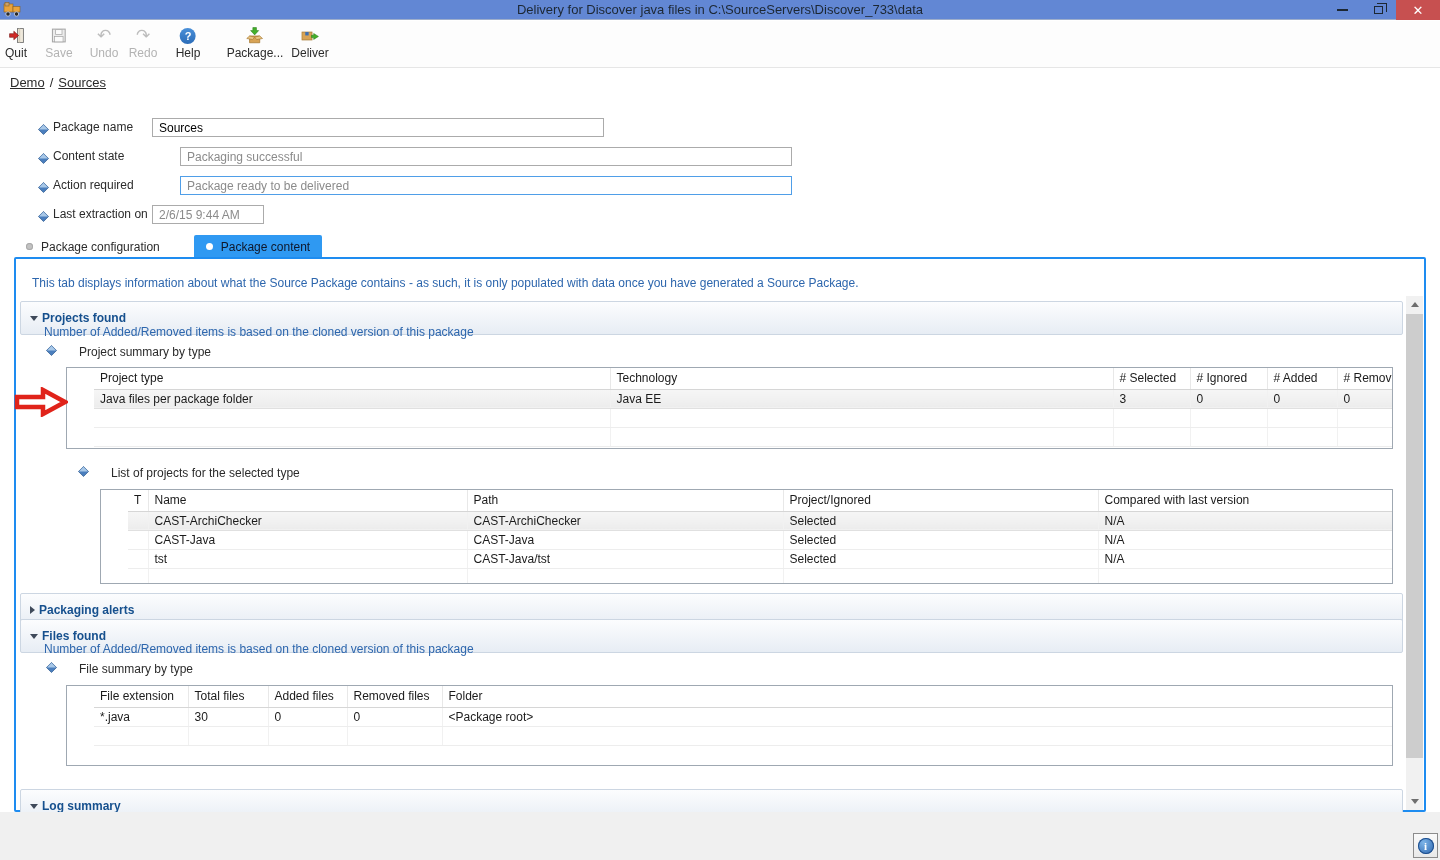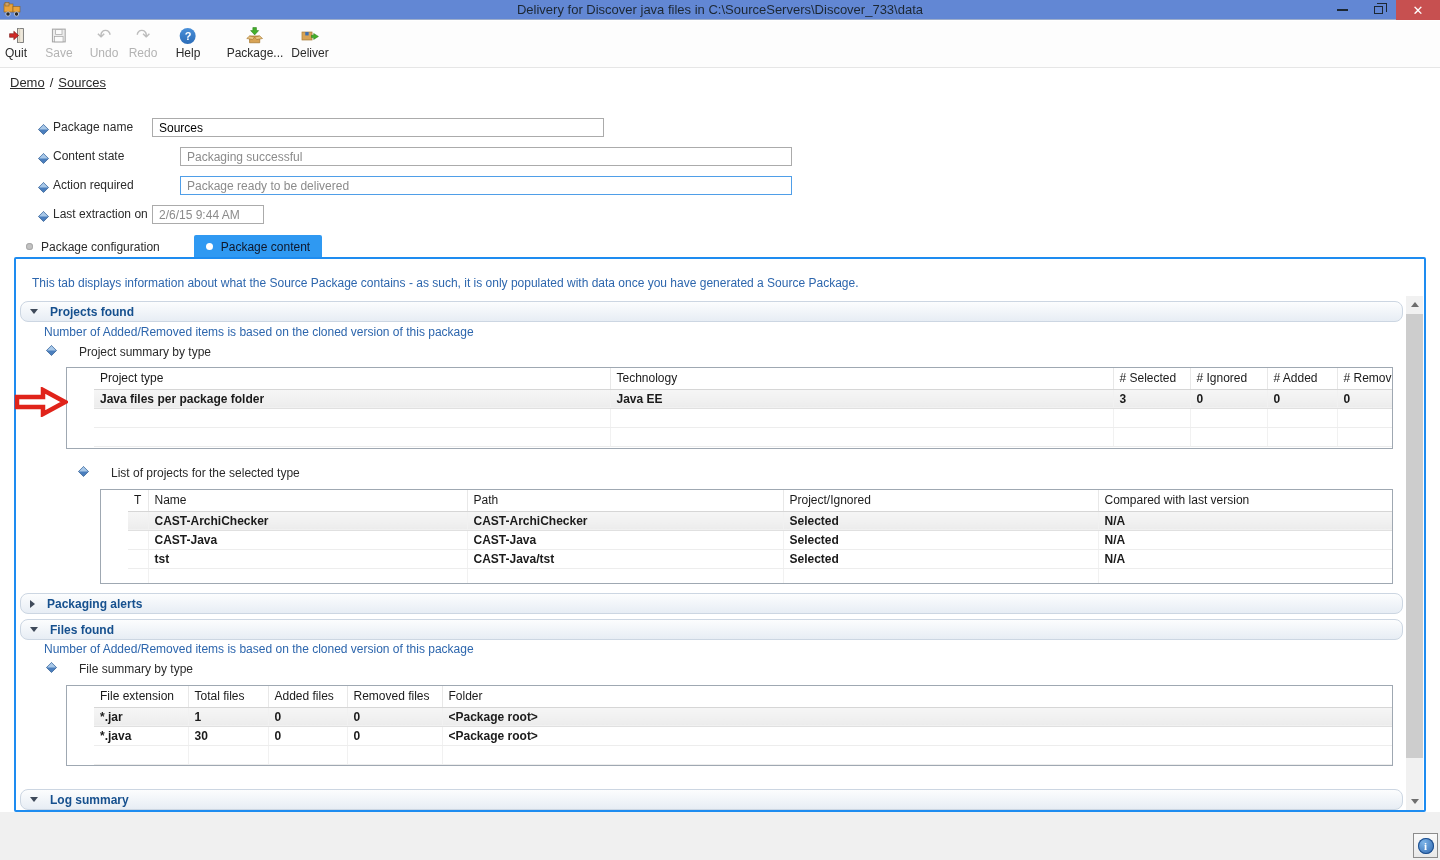--- a/index.html
+++ b/index.html
@@ -49,37 +49,37 @@
   .tab .bullet { width:7px; height:7px; border-radius:50%; }
   .tab.inactive { color:#2b2b2b; }
   .tab.inactive .bullet { background:#c2c2c2; box-shadow: inset 0 0 0 1px #a9a9a9; }
   .tab.active { background:#2f99f2; color:#0f172a; border-radius:2px 2px 0 0; margin-left:22px;align-items:center; }
   .tab.active .bullet { background:#fff; }
 
   
   .content-box { position:absolute; left:14px; top:257px; width:1412px; height:555px; border:2px solid #1e8cf0; border-radius:2px; background:#fff; }
   .intro { position:absolute; left:32px; top:276px; font-size:12px; color:#2d66ad; }
 
-  .band { position:absolute; left:20px; width:1383px; height:21px;
-    background:linear-gradient(#fcfdfe,#e7edf4); border:1px solid #ccd6e2; border-radius:8px;
-    display:flex; align-items:center; padding-left:9px; gap:12px; cursor:pointer; }
+  .band { position:absolute; left:20px; width:1383px; height:34px;
+    background:linear-gradient(#fcfdfe,#e7edf4); border:1px solid #ccd6e2; border-radius:2px;
+    display:flex; align-items:center; padding-left:9px; gap:4px; cursor:pointer; }
   .band .title { font-size:12px; font-weight:bold; color:#16508e; }
   .tri-down { width:0; height:0; border-left:4px solid transparent; border-right:4px solid transparent; border-top:5px solid #3f4a5a; }
   .tri-right { width:0; height:0; border-top:4px solid transparent; border-bottom:4px solid transparent; border-left:5px solid #3f4a5a; }
 
   .note { position:absolute; left:44px; font-size:12px; color:#2d66ad; }
   .sub-label { position:absolute; font-size:12px; color:#2b2b2b; display:flex; align-items:center; gap:22px; }
 
   
   .tbl-wrap { position:absolute; border:1px solid #9fa8b2; background:#fff; overflow:hidden;padding-left:27px; }
   table.grid { border-collapse:collapse; table-layout:fixed; width:100%; font-size:12px; }
   table.grid th { text-align:left; font-weight:normal; color:#1b1b1b; padding:3px 6px; height:21px;
     border-bottom:1px solid #d6d6d6; border-right:1px solid #e8e8e8; white-space:nowrap; overflow:hidden; background:#fff; }
   table.grid td { color:#1b1b1b; padding:2px 6px; height:19px; border-bottom:1px solid #ededed;
-    border-right:1px solid #f1f1f1; white-space:nowrap; overflow:hidden;font-weight:bold; }
+    border-right:1px solid #f1f1f1; white-space:nowrap; overflow:hidden; }
   table.grid th:last-child, table.grid td:last-child { border-right:none; }
   table.grid tr.sel td { background:linear-gradient(#f6f6f6,#ececec); border-bottom:1px solid #e0e0e0; }
 
   #summary-table th:nth-child(1){width:516px} #summary-table th:nth-child(2){width:503px}
   #summary-table th:nth-child(3){width:77px}  #summary-table th:nth-child(4){width:77px}
   #summary-table th:nth-child(5){width:70px}  #summary-table th:nth-child(6){width:84px}
 
   #list-table th:nth-child(1){width:20px}  #list-table th:nth-child(2){width:319px}
   #list-table th:nth-child(3){width:316px} #list-table th:nth-child(4){width:315px}
   #list-table th:nth-child(5){width:323px}
@@ -373,27 +373,20 @@
         <thead>
           <tr>
             <th>File extension</th>
             <th>Total files</th>
             <th>Added files</th>
             <th>Removed files</th>
             <th>Folder</th>
           </tr>
         </thead>
         <tbody>
-          <tr class="sel">
-            <td>*.jar</td>
-            <td>1</td>
-            <td>0</td>
-            <td>0</td>
-            <td>&lt;Package root&gt;</td>
-          </tr>
           <tr>
             <td>*.java</td>
             <td>30</td>
             <td>0</td>
             <td>0</td>
             <td>&lt;Package root&gt;</td>
           </tr>
           <tr>
             <td>&nbsp;</td>
             <td>&nbsp;</td>

